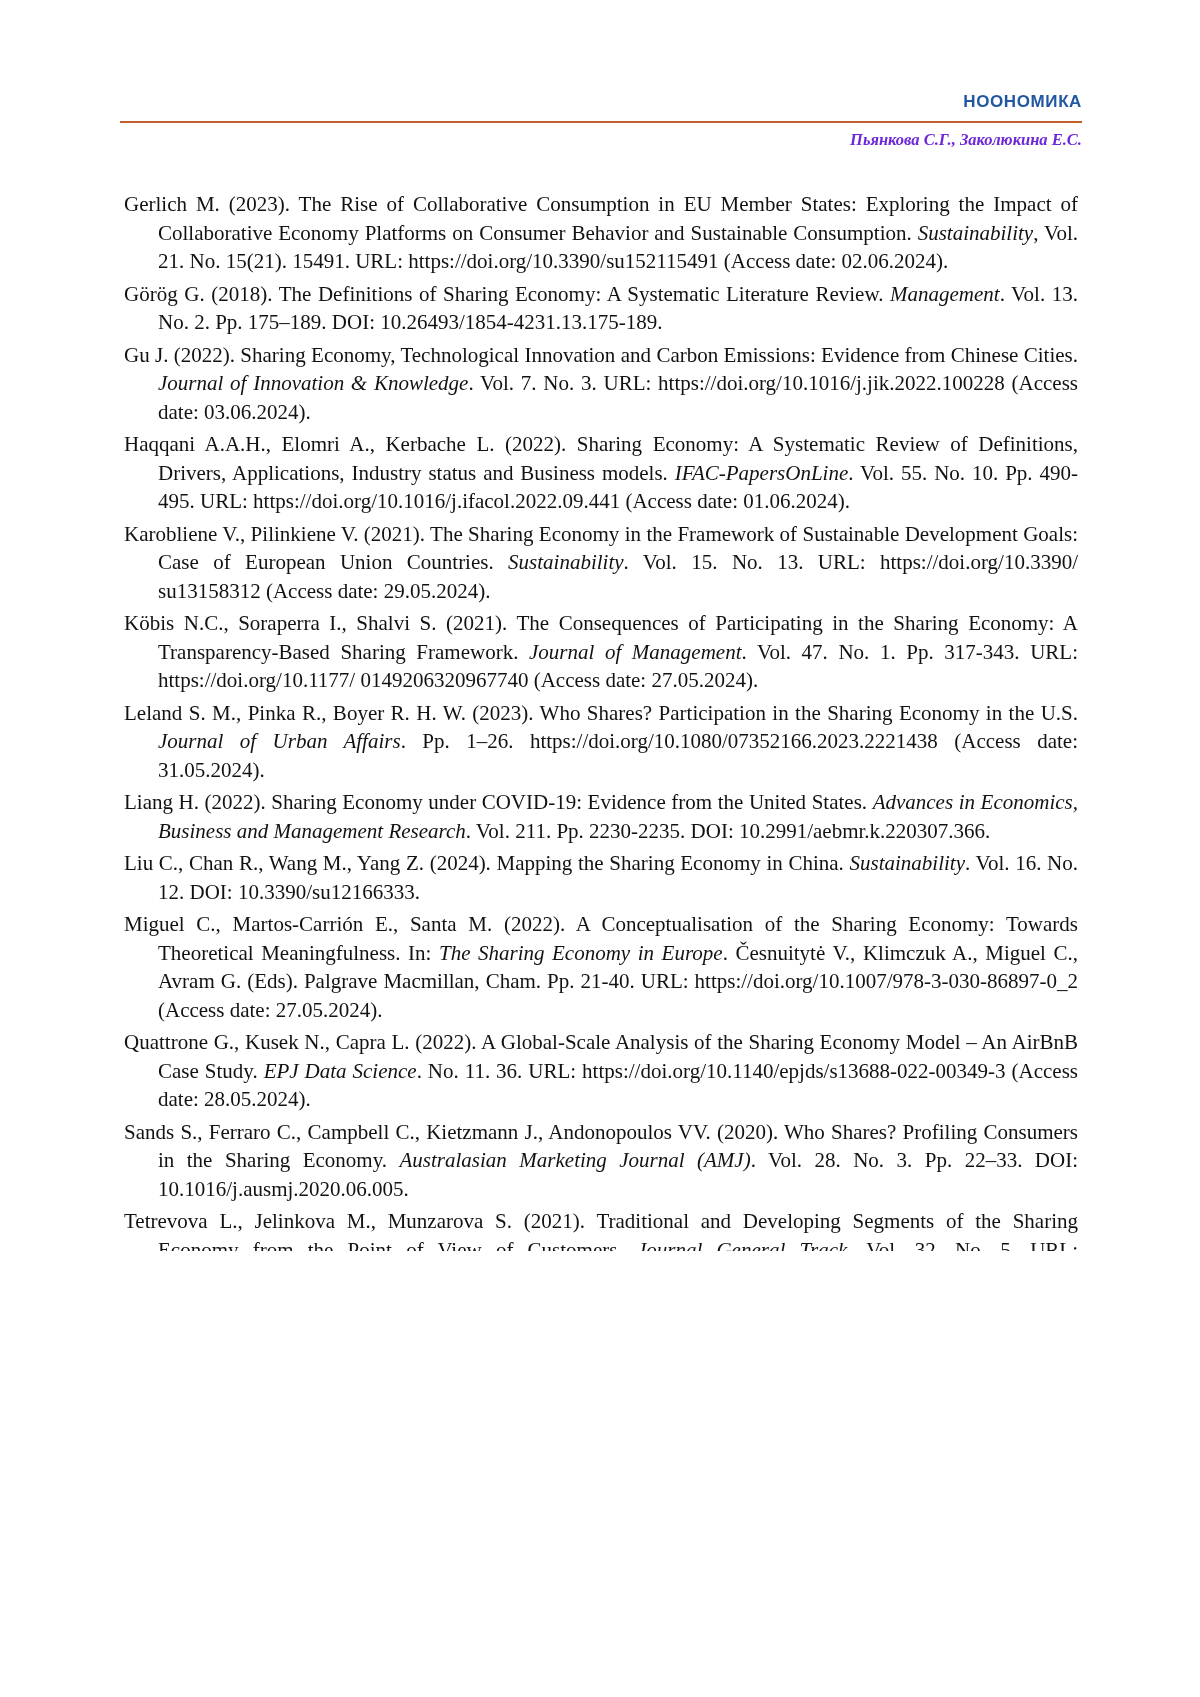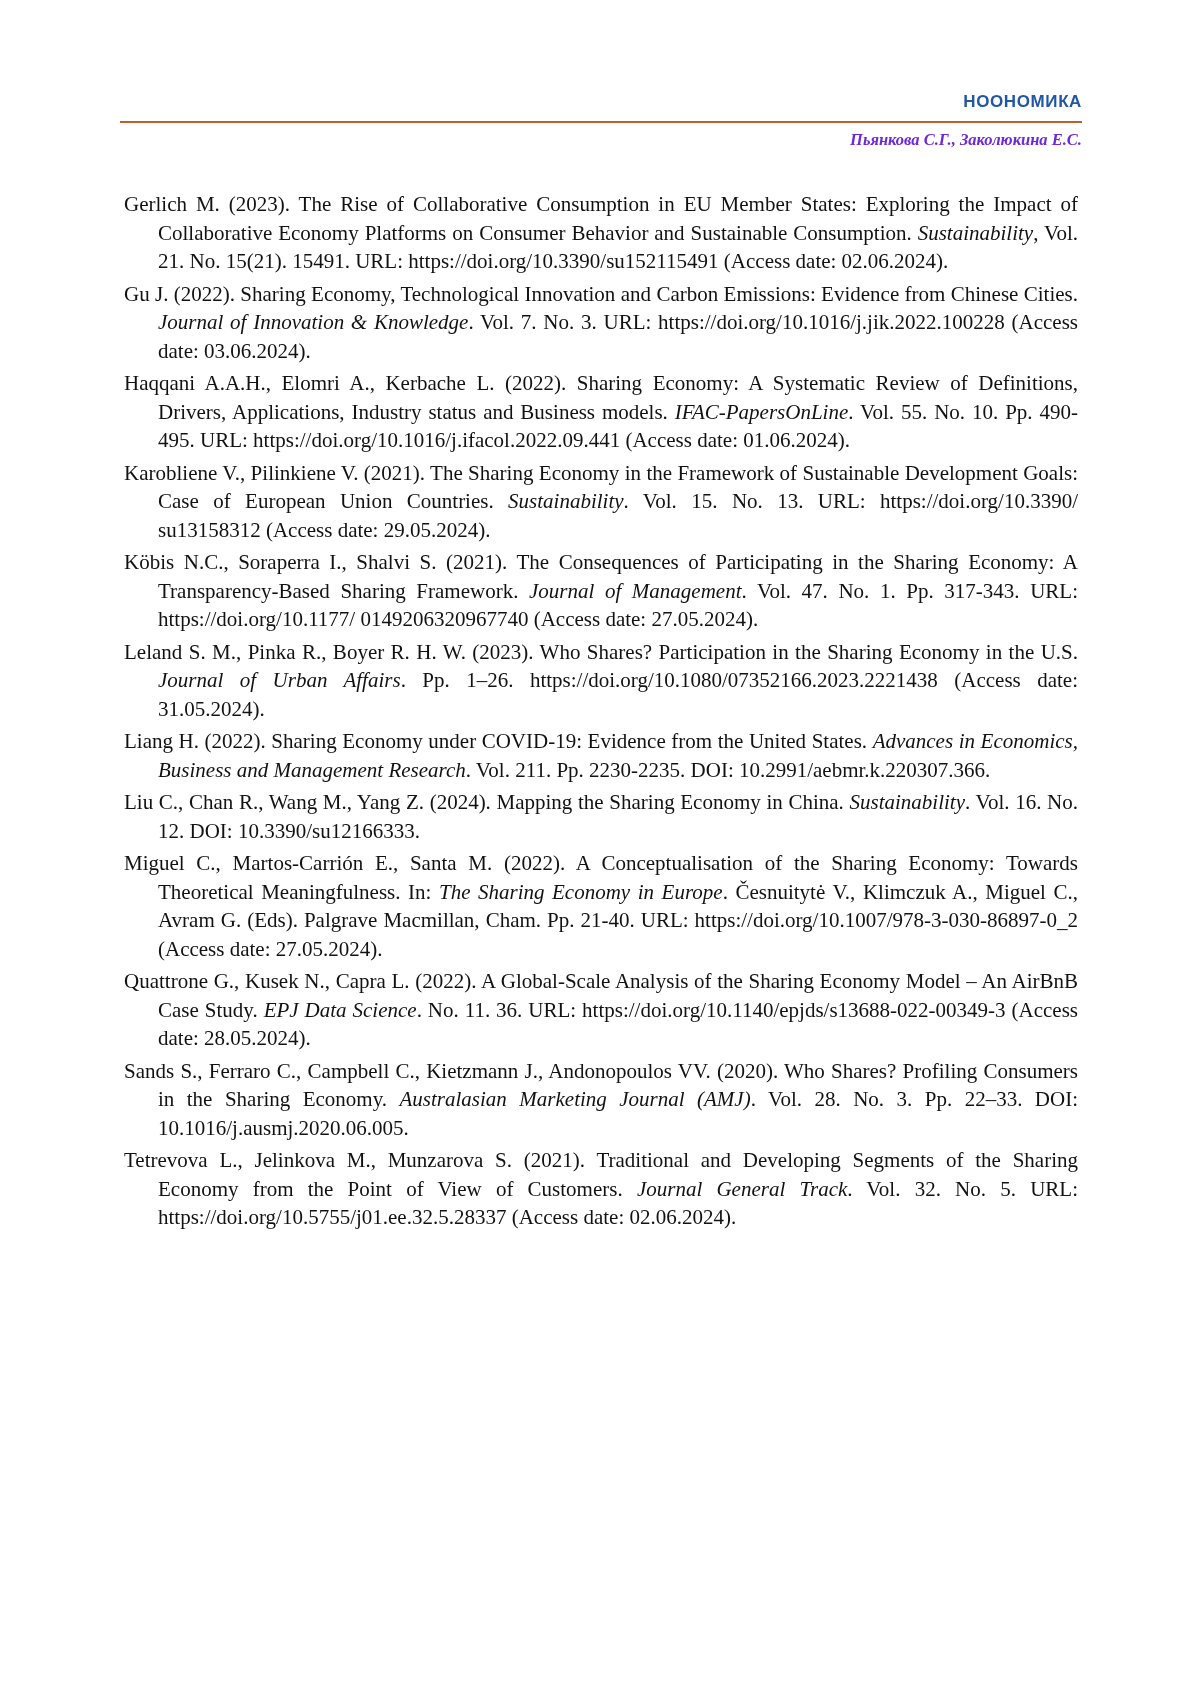--- a/index.html
+++ b/index.html
@@ -92,20 +92,21 @@
 <div class="page">
 
   <div class="header">
     <div class="journal-name">НООНОМИКА</div>
     <hr class="rule">
     <div class="authors">Пьянкова С.Г., Заколюкина Е.С.</div>
   </div>
 
   <div class="content">
       <p class="ref"><span>Gerlich M. (2023). The Rise of Collaborative Consumption in EU Member States: Exploring the Impact of Collaborative Economy Platforms on Consumer Behavior and Sustainable Consumption. </span><span class="it">Sustainability</span><span>, Vol. 21. No. 15(21). 15491. URL: https://doi.org/10.3390/su152115491 (Access date: 02.06.2024).</span></p>
+      <p class="ref"><span>Görög G. (2018). The Definitions of Sharing Economy: A Systematic Literature Review. </span><span class="it">Management</span><span>. Vol. 13. No. 2. Pp. 175–189. DOI: 10.26493/1854-4231.13.175-189.</span></p>
       <p class="ref"><span>Gu J. (2022). Sharing Economy, Technological Innovation and Carbon Emissions: Evidence from Chinese Cities. </span><span class="it">Journal of Innovation &amp; Knowledge</span><span>. Vol. 7. No. 3. URL: https://doi.org/10.1016/j.jik.2022.100228 (Access date: 03.06.2024).</span></p>
       <p class="ref"><span>Haqqani A.A.H., Elomri A., Kerbache L. (2022). Sharing Economy: A Systematic Review of Definitions, Drivers, Applications, Industry status and Business models. </span><span class="it">IFAC-PapersOnLine</span><span>. Vol. 55. No. 10. Pp. 490-495. URL: https://doi.org/10.1016/j.ifacol.2022.09.441 (Access date: 01.06.2024).</span></p>
       <p class="ref"><span>Karobliene V., Pilinkiene V. (2021). The Sharing Economy in the Framework of Sustainable Development Goals: Case of European Union Countries. </span><span class="it">Sustainability</span><span>. Vol. 15. No. 13. URL: https://doi.org/10.3390/ su13158312 (Access date: 29.05.2024).</span></p>
       <p class="ref"><span>Köbis N.C., Soraperra I., Shalvi S. (2021). The Consequences of Participating in the Sharing Economy: A Transparency-Based Sharing Framework. </span><span class="it">Journal of Management</span><span>. Vol. 47. No. 1. Pp. 317-343. URL: https://doi.org/10.1177/ 0149206320967740 (Access date: 27.05.2024).</span></p>
       <p class="ref"><span>Leland S. M., Pinka R., Boyer R. H. W. (2023). Who Shares? Participation in the Sharing Economy in the U.S. </span><span class="it">Journal of Urban Affairs</span><span>. Pp. 1–26. https://doi.org/10.1080/07352166.2023.2221438 (Access date: 31.05.2024).</span></p>
       <p class="ref"><span>Liang H. (2022). Sharing Economy under COVID-19: Evidence from the United States. </span><span class="it">Advances in Economics, Business and Management Research</span><span>. Vol. 211. Pp. 2230-2235. DOI: 10.2991/aebmr.k.220307.366.</span></p>
       <p class="ref"><span>Liu C., Chan R., Wang M., Yang Z. (2024). Mapping the Sharing Economy in China. </span><span class="it">Sustainability</span><span>. Vol. 16. No. 12. DOI: 10.3390/su12166333.</span></p>
       <p class="ref"><span>Miguel C., Martos-Carrión E., Santa M. (2022). A Conceptualisation of the Sharing Economy: Towards Theoretical Meaningfulness. In: </span><span class="it">The Sharing Economy in Europe</span><span>. Česnuitytė V., Klimczuk A., Miguel C., Avram G. (Eds). Palgrave Macmillan, Cham. Pp. 21-40. URL: https://doi.org/10.1007/978-3-030-86897-0_2 (Access date: 27.05.2024).</span></p>
       <p class="ref"><span>Quattrone G., Kusek N., Capra L. (2022). A Global-Scale Analysis of the Sharing Economy Model – An AirBnB Case Study. </span><span class="it">EPJ Data Science</span><span>. No. 11. 36. URL: https://doi.org/10.1140/epjds/s13688-022-00349-3 (Access date: 28.05.2024).</span></p>
       <p class="ref"><span>Sands S., Ferraro C., Campbell C., Kietzmann J., Andonopoulos VV. (2020). Who Shares? Profiling Consumers in the Sharing Economy. </span><span class="it">Australasian Marketing Journal (AMJ)</span><span>. Vol.  28. No. 3. Pp. 22–33. DOI: 10.1016/j.ausmj.2020.06.005.</span></p>

